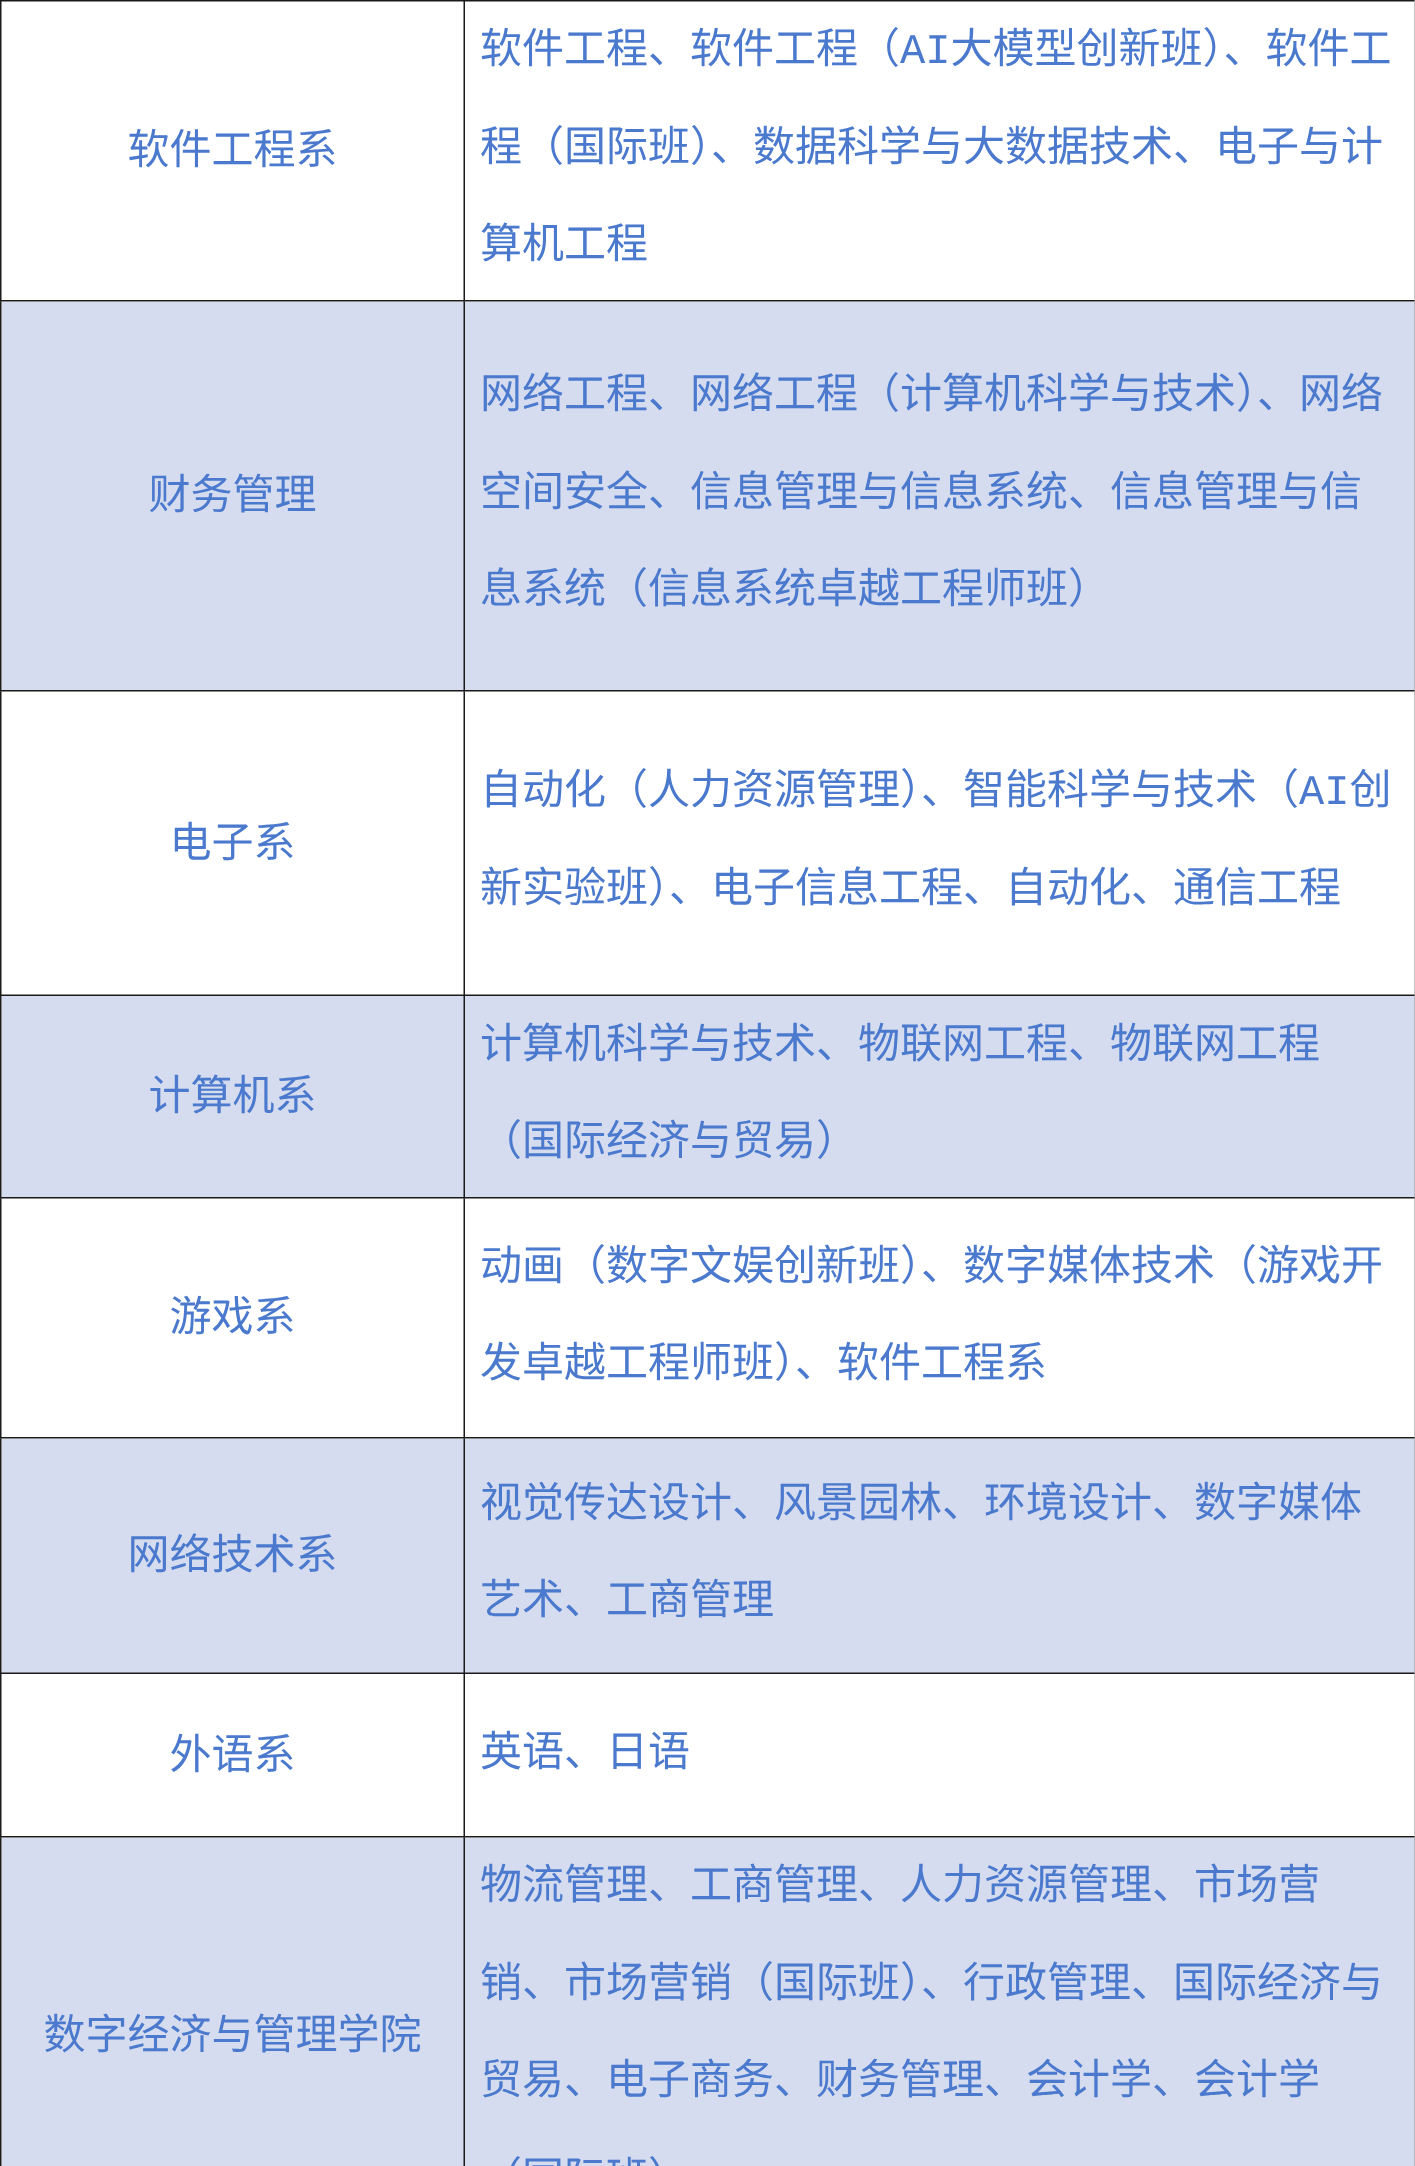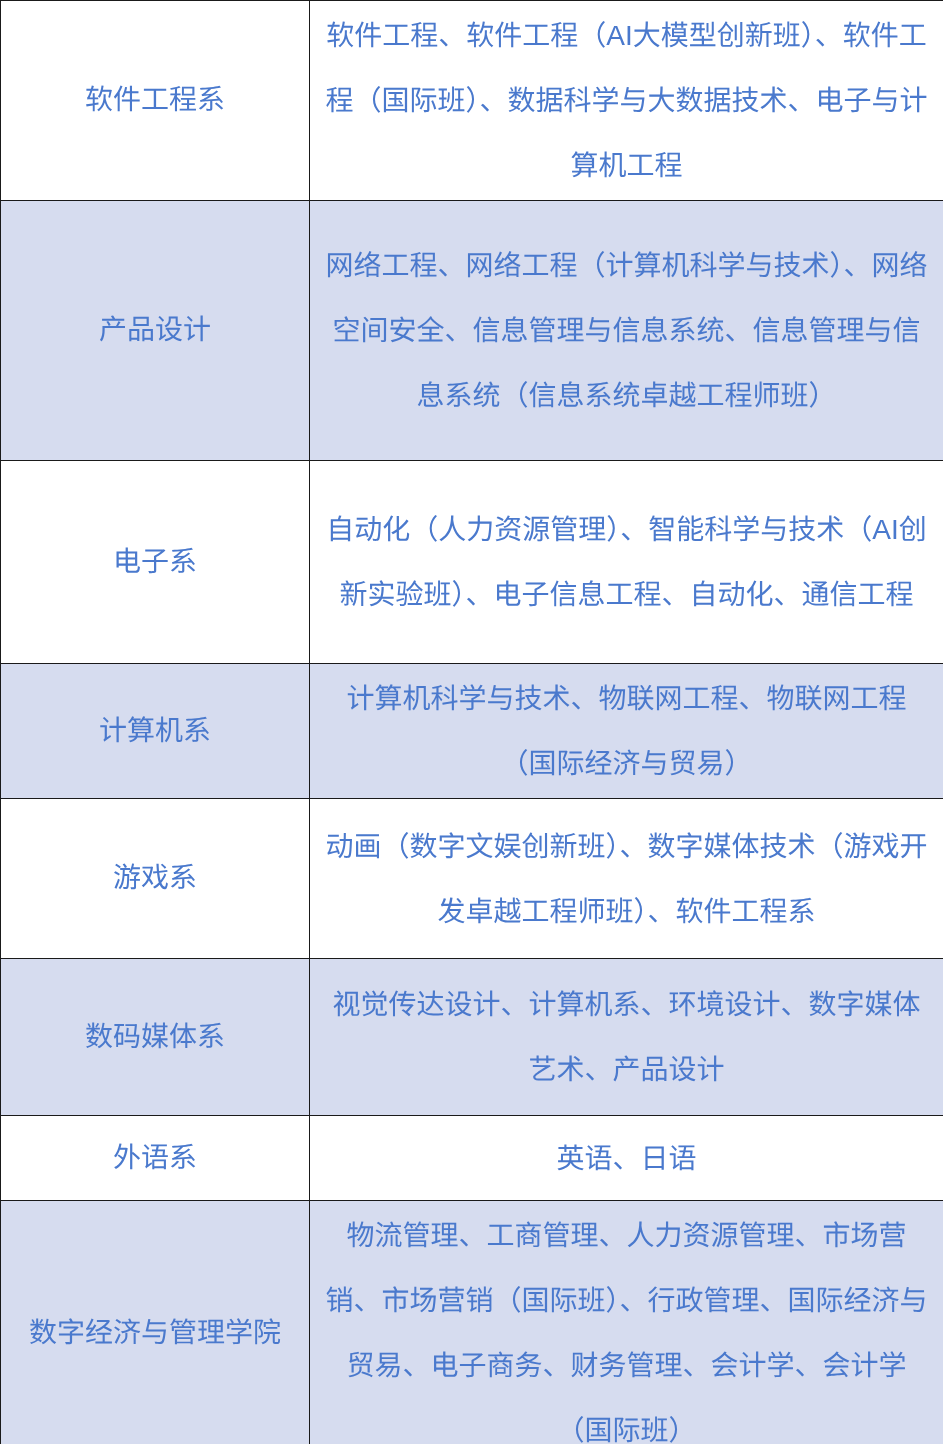--- a/index.html
+++ b/index.html
@@ -29,66 +29,67 @@
     overflow:hidden;
   }
   td.dept{
     background:var(--row-bg);
     text-align:center;
     line-height:1.3;
     padding:0 6px;
   }
   td.majors{
     background:var(--row-bg);
-    text-align:center;
+    text-align:left;
     line-height:65px;
     padding:2px 10px 2px 10px;
+    font-family:Liberation Mono, monospace;
   }
   tr.alt td{background:var(--alt-bg);}
   tr:nth-child(1){height:177px;}
   tr:nth-child(2){height:260px;}
   tr:nth-child(3){height:203px;}
   tr:nth-child(4){height:135px;}
   tr:nth-child(5){height:160px;}
   tr:nth-child(6){height:157px;}
-  tr:nth-child(7){height:85px;}
+  tr:nth-child(7){height:109px;}
   tr:nth-child(8){height:263px;}
 </style>
 </head>
 <body>
 
 <table class="dept-table">
   <colgroup>
     <col class="c-dept">
     <col class="c-majors">
   </colgroup>
   <tbody>
       <tr>
         <td class="dept">软件工程系</td>
         <td class="majors">软件工程、软件工程（AI大模型创新班）、软件工程（国际班）、数据科学与大数据技术、电子与计算机工程</td>
       </tr>
       <tr class="alt">
-        <td class="dept">产品设计</td>
+        <td class="dept">财务管理</td>
         <td class="majors">网络工程、网络工程（计算机科学与技术）、网络空间安全、信息管理与信息系统、信息管理与信息系统（信息系统卓越工程师班）</td>
       </tr>
       <tr>
         <td class="dept">电子系</td>
         <td class="majors">自动化（人力资源管理）、智能科学与技术（AI创新实验班）、电子信息工程、自动化、通信工程</td>
       </tr>
       <tr class="alt">
         <td class="dept">计算机系</td>
         <td class="majors">计算机科学与技术、物联网工程、物联网工程（国际经济与贸易）</td>
       </tr>
       <tr>
         <td class="dept">游戏系</td>
         <td class="majors">动画（数字文娱创新班）、数字媒体技术（游戏开发卓越工程师班）、软件工程系</td>
       </tr>
       <tr class="alt">
-        <td class="dept">数码媒体系</td>
-        <td class="majors">视觉传达设计、计算机系、环境设计、数字媒体艺术、产品设计</td>
+        <td class="dept">网络技术系</td>
+        <td class="majors">视觉传达设计、风景园林、环境设计、数字媒体艺术、工商管理</td>
       </tr>
       <tr>
         <td class="dept">外语系</td>
         <td class="majors">英语、日语</td>
       </tr>
       <tr class="alt">
         <td class="dept">数字经济与管理学院</td>
         <td class="majors">物流管理、工商管理、人力资源管理、市场营销、市场营销（国际班）、行政管理、国际经济与贸易、电子商务、财务管理、会计学、会计学（国际班）</td>
       </tr>
     </tbody>

